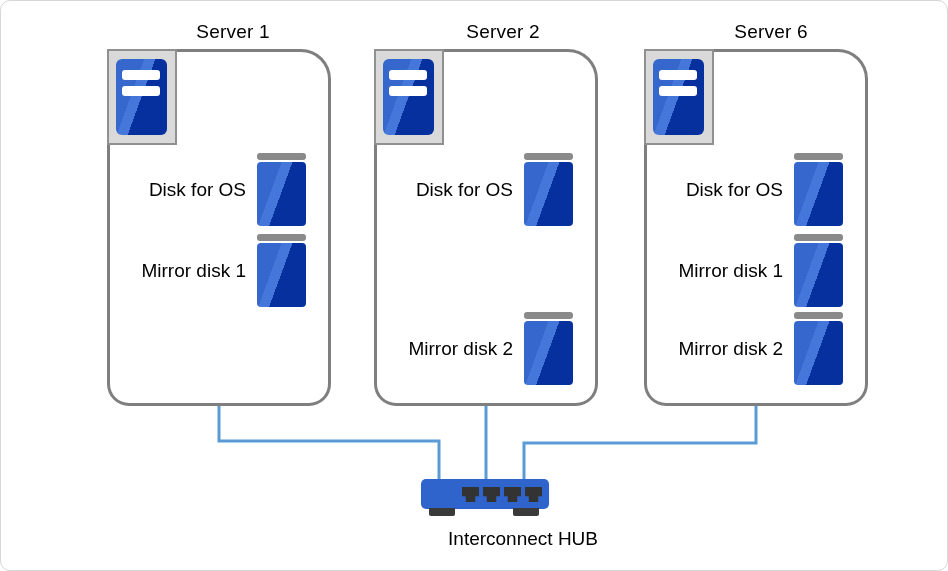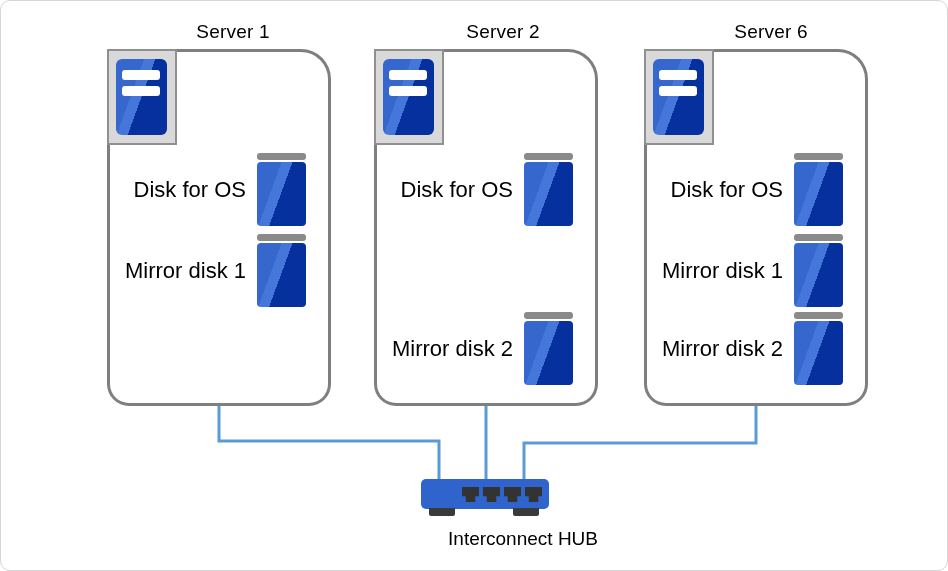--- a/index.html
+++ b/index.html
@@ -35,21 +35,21 @@
     position:absolute;left:6px;width:38px;height:10px;background:#fff;border-radius:3px;
   }
   .tower .bar.b1{top:11px}
   .tower .bar.b2{top:27px}
   
   .disk-row{
     position:absolute;left:10px;right:22px;height:73px;
     display:flex;justify-content:flex-end;align-items:center;gap:11px;
   }
   .r0{top:101px}.r1{top:182px}.r2{top:260px}
-  .disk-label{font-size:22px;white-space:nowrap;}
+  .disk-label{font-size:19px;white-space:nowrap;}
   .disk-icon{position:relative;width:49px;height:73px;flex:0 0 49px;display:block;}
   .disk-cap{
     position:absolute;left:0;top:0;width:49px;height:7px;
     background:#8a8a8a;border-radius:3px;display:block;
   }
   .disk-body{
     position:absolute;left:0;top:9px;width:49px;height:64px;
     border-radius:4px;display:block;
     background:linear-gradient(110deg,#3567cd 0%,#3567cd 34%,#4577da 34%,#4577da 49%,#07309f 49%,#07309f 100%);
   }

